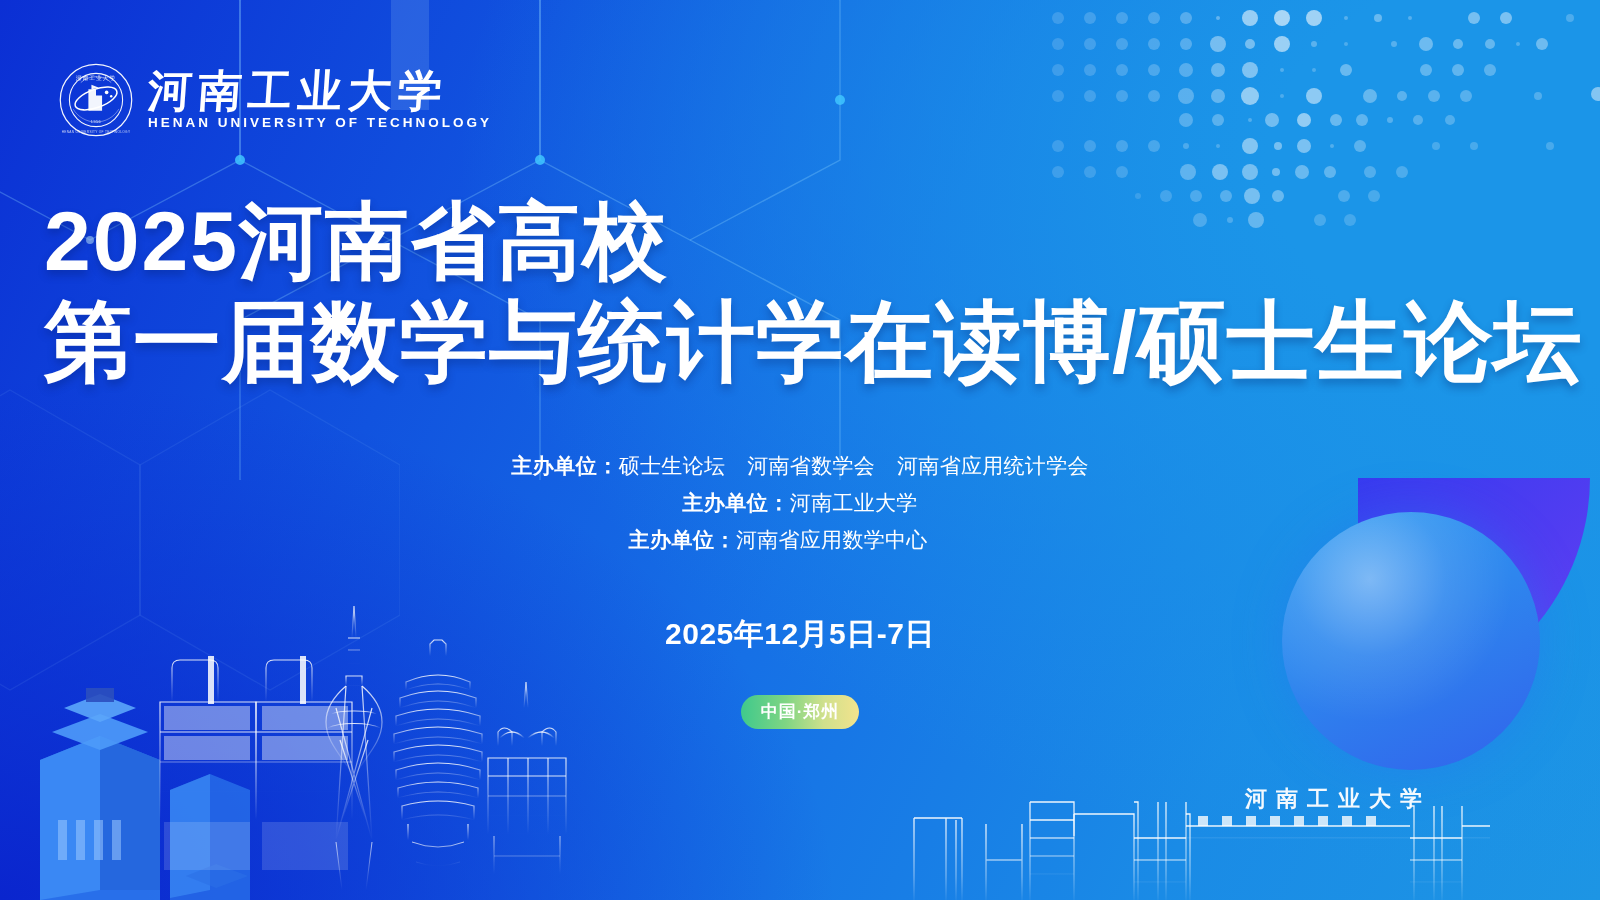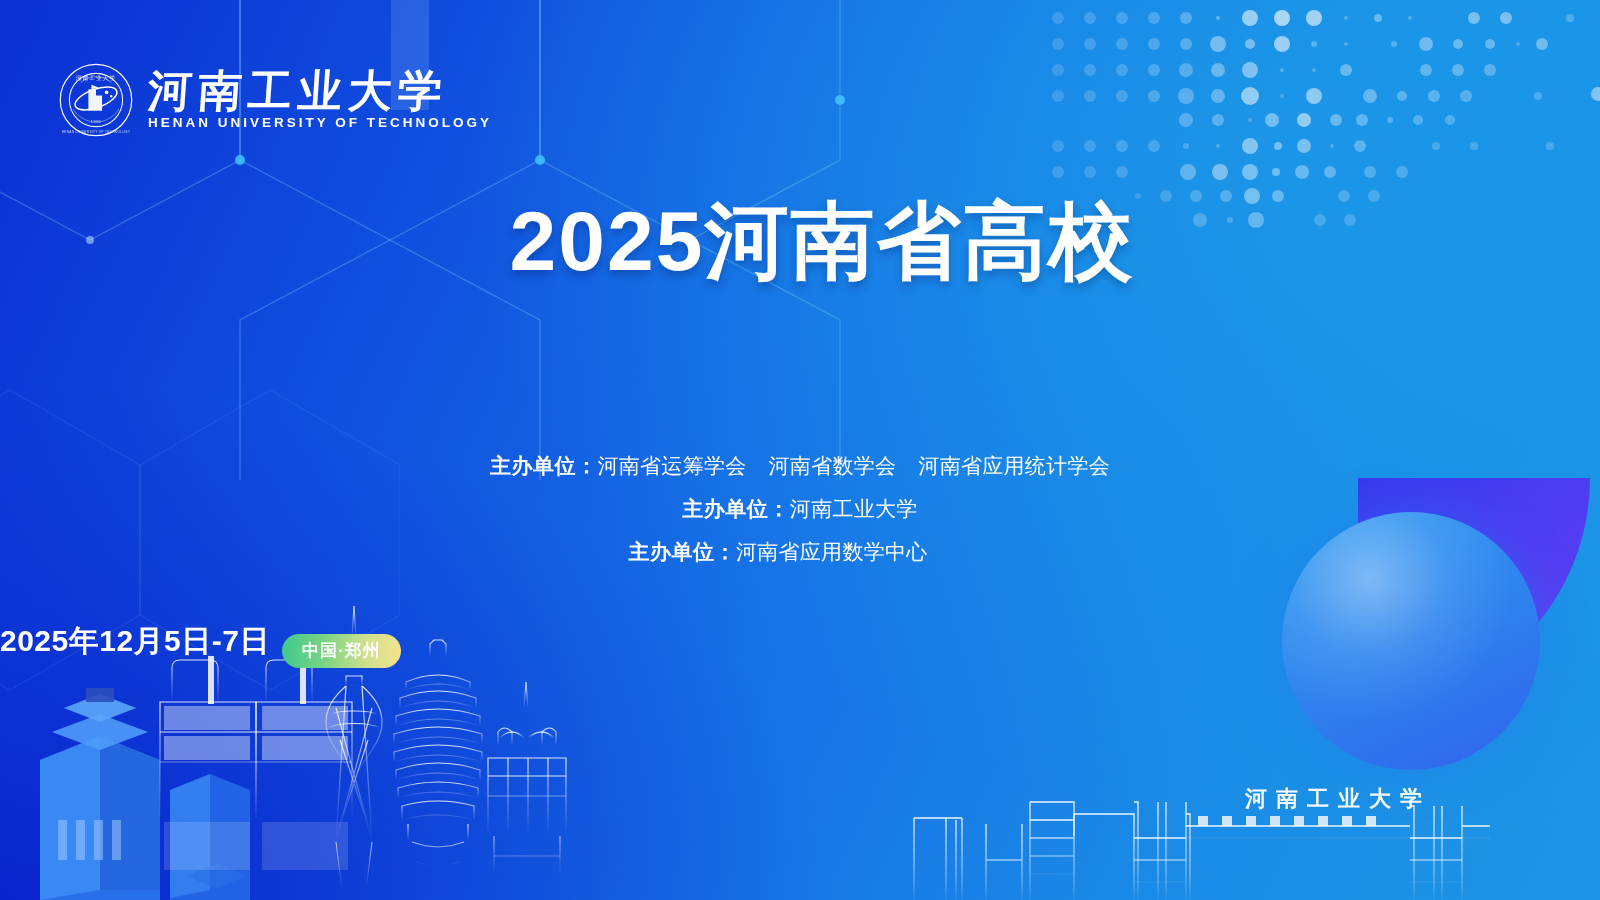--- a/index.html
+++ b/index.html
@@ -49,44 +49,44 @@
     font-family:"Liberation Serif","DejaVu Serif",serif;
     transform:skewX(-4deg);
   }
   .logo-en {
     font-size:13.5px; font-weight:700; color:#fff; letter-spacing:3.0px; line-height:1;
     white-space:nowrap;
   }
 
   
   .title-wrap {
-    position:absolute; left:0; right:0; top:196px; text-align:center;
+    position:absolute; left:0; right:0; top:196px; 
     text-shadow:0 5px 8px rgba(4,28,96,.30);
     margin-left:44px;
   }
   .title-1 {
     font-size:84px; font-weight:700; color:#fff; line-height:1.08; letter-spacing:2px;
     font-family:"Liberation Sans","DejaVu Sans",sans-serif;
   }
   .title-2 {
     font-size:88px; font-weight:700; color:#fff; line-height:1.12; letter-spacing:1px;
     margin-top:6px;
     font-family:"Liberation Sans","DejaVu Sans",sans-serif;
   }
 
   
-  .orgs { position:absolute; left:0; right:0; top:452px; display:flex; flex-direction:column; align-items:center; gap:15px; }
+  .orgs { position:absolute; left:0; right:0; top:452px; display:flex; flex-direction:column; align-items:center; gap:9px; }
   .org-row { display:flex; align-items:baseline; font-size:21px; color:#fff; white-space:nowrap; }
   .org-label { font-weight:700; letter-spacing:.5px; }
   .org-val { font-weight:400; letter-spacing:.3px; }
   .row-1 .org-val, .row-2 .org-val, .row-3 .org-val { display:inline-block; }
   .gap { display:inline-block; width:22px; }
 
   
-  .datewrap { position:absolute; left:0; right:0; top:614px; display:flex; flex-direction:row; align-items:center; gap:12px; }
+  .datewrap { position:absolute; left:0; right:0; top:614px; display:flex; flex-direction:column; align-items:center; gap:20px; }
   .date { font-size:30px; font-weight:700; color:#fff; letter-spacing:.5px; }
   .place-badge {
     padding:5px 20px 6px; border-radius:999px; font-size:17px; font-weight:700; color:#fff;
     letter-spacing:1px;
     background:linear-gradient(90deg,#3FC98C 0%,#7FD583 38%,#CFE08C 70%,#F3E38D 100%);
     margin-top:20px;
   }
 </style>
 </head>
 <body>
@@ -425,27 +425,28 @@
       <text x="50" y="93" text-anchor="middle" font-family="Liberation Sans, sans-serif" font-size="4.2" fill="#fff" opacity=".75" letter-spacing=".4">HENAN UNIVERSITY OF TECHNOLOGY</text>
     </svg>
     <div class="logo-text">
       <div class="logo-cn">河南工业大学</div>
       <div class="logo-en">HENAN UNIVERSITY OF TECHNOLOGY</div>
     </div>
   </div>
 
   <div class="title-wrap">
     <div class="title-1">2025河南省高校</div>
+    <div class="title-2">第一届数学与统计学在读博/硕士生论坛</div>
   </div>
 
   <div class="orgs">
 
     <div class="org-row row-1">
       <span class="org-label">主办单位：</span>
-      <span class="org-val">河南省运筹学会</span>
+      <span class="org-val">硕士生论坛</span>
       <span class="gap"></span>
       <span class="org-val">河南省数学会</span>
       <span class="gap"></span>
       <span class="org-val">河南省应用统计学会</span>
     </div>
 
     <div class="org-row row-2">
       <span class="org-label">主办单位：</span>
       <span class="org-val">河南工业大学</span>
     </div>

